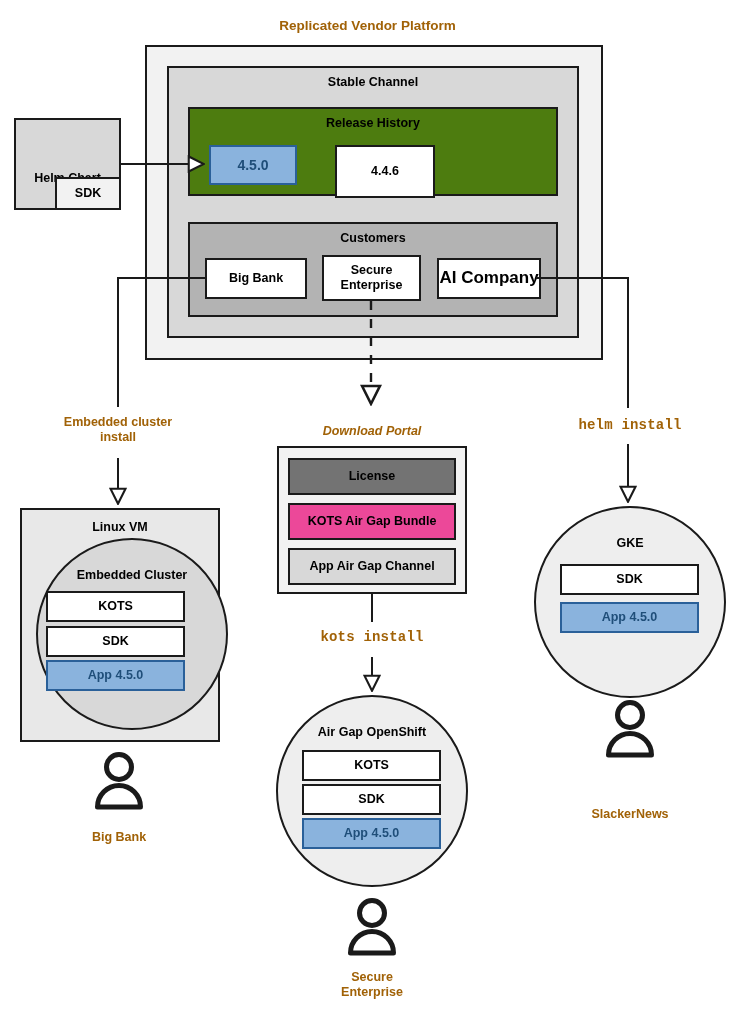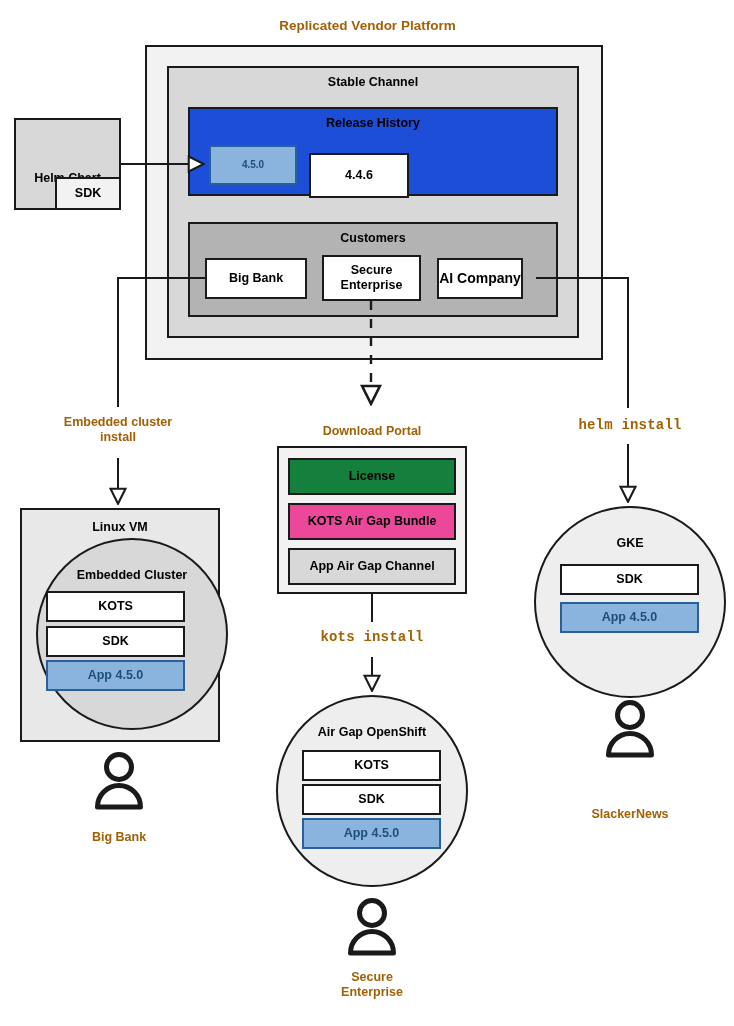--- a/index.html
+++ b/index.html
@@ -78,46 +78,46 @@
 <div id="stage">
 
   <div class="lbl" style="left:190px; top:18px; width:355px; font-size:13.5px;">Replicated Vendor Platform</div>
 
   <div class="box" style="left:145px; top:45px; width:458px; height:315px; background:#f2f2f2;"></div>
 
   <div class="box box-titled" style="left:167px; top:66px; width:412px; height:272px; background:#d8d8d8; font-size:12.5px;">
     <span>Stable Channel</span>
   </div>
 
-  <div class="box box-titled" style="left:188px; top:107px; width:370px; height:89px; background:#1d4ed8; font-size:12.5px;">
+  <div class="box box-titled" style="left:188px; top:107px; width:370px; height:89px; background:#4d7c0f; font-size:12.5px;">
     <span>Release History</span>
   </div>
 
-  <div class="box" style="left:209px; top:145px; width:88px; height:40px; background:#8ab3dd; border-color:#2a6099; color:#1f4e79; font-size:10px;text-align:center;">
+  <div class="box" style="left:209px; top:145px; width:88px; height:40px; background:#8ab3dd; border-color:#2a6099; color:#1f4e79; font-size:14px;text-align:center;">
     <span>4.5.0</span>
   </div>
 
-  <div class="box" style="left:309px; top:145px; width:100px; height:45px; background:#ffffff; font-size:12.5px;margin-top:8px;">
+  <div class="box" style="left:335px; top:145px; width:100px; height:53px; background:#ffffff; font-size:12.5px;">
     <span>4.4.6</span>
   </div>
 
   <div class="box box-titled" style="left:188px; top:222px; width:370px; height:95px; background:#b3b3b3; font-size:12.5px;">
     <span>Customers</span>
   </div>
 
   <div class="box" style="left:205px; top:258px; width:102px; height:41px; background:#ffffff; font-size:12.5px;">
     <span>Big Bank</span>
   </div>
 
   <div class="box" style="left:322px; top:255px; width:99px; height:46px; background:#ffffff; font-size:12.5px; white-space:pre-line;">
     <span>Secure
 Enterprise</span>
   </div>
 
-  <div class="box" style="left:437px; top:258px; width:86px; height:41px; background:#ffffff; font-size:14px;">
+  <div class="box" style="left:437px; top:258px; width:104px; height:41px; background:#ffffff; font-size:17px;">
     <span>AI Company</span>
   </div>
 
   <div class="box" style="left:14px; top:118px; width:107px; height:92px; background:#d8d8d8; font-size:12.5px; align-items:center; padding-top:28px;">
     <span>Helm Chart</span>
   </div>
   <div class="box" style="left:55px; top:177px; width:66px; height:33px; background:#f2f2f2; font-size:12.5px;">
     <span>SDK</span>
   </div>
 
@@ -136,23 +136,23 @@
   <div class="box" style="left:46px; top:660px; width:139px; height:31px; background:#8ab3dd; border-color:#2a6099; color:#1f4e79; font-size:12.5px;">
     <span>App 4.5.0</span>
   </div>
 
   <svg class="person" style="left:91px; top:752px;" width="56" height="58" viewBox="0 0 56 58">
     <circle cx="28" cy="15" r="12.5" fill="none" stroke="#1a1a1a" stroke-width="5"></circle>
     <path d="M6.5 55 a21.5 21.5 0 0 1 43 0 z" fill="none" stroke="#1a1a1a" stroke-width="5" stroke-linejoin="round"></path>
   </svg>
   <div class="lbl" style="left:59px; top:830px; width:120px; font-size:12.5px;">Big Bank</div>
 
-  <div class="lbl" style="left:292px; top:424px; width:160px; font-size:12.5px;">Download Portal</div>
+  <div class="lbl" style="left:292px; top:424px; width:160px; font-size:12.5px;font-style:italic;">Download Portal</div>
   <div class="box" style="left:277px; top:446px; width:190px; height:148px; background:#f2f2f2;"></div>
-  <div class="box" style="left:288px; top:458px; width:168px; height:37px; background:#15803d; font-size:12.5px;">
+  <div class="box" style="left:288px; top:458px; width:168px; height:37px; background:#737373; font-size:12.5px;">
     <span>License</span>
   </div>
   <div class="box" style="left:288px; top:503px; width:168px; height:37px; background:#ec4899; font-size:12.5px;">
     <span>KOTS Air Gap Bundle</span>
   </div>
   <div class="box" style="left:288px; top:548px; width:168px; height:37px; background:#d8d8d8; font-size:12.5px;">
     <span>App Air Gap Channel</span>
   </div>
 
   <div class="circle" style="left:276px; top:695px; width:192px; height:192px; background:#eeeeee; font-size:12.5px; padding-top:28px;">

